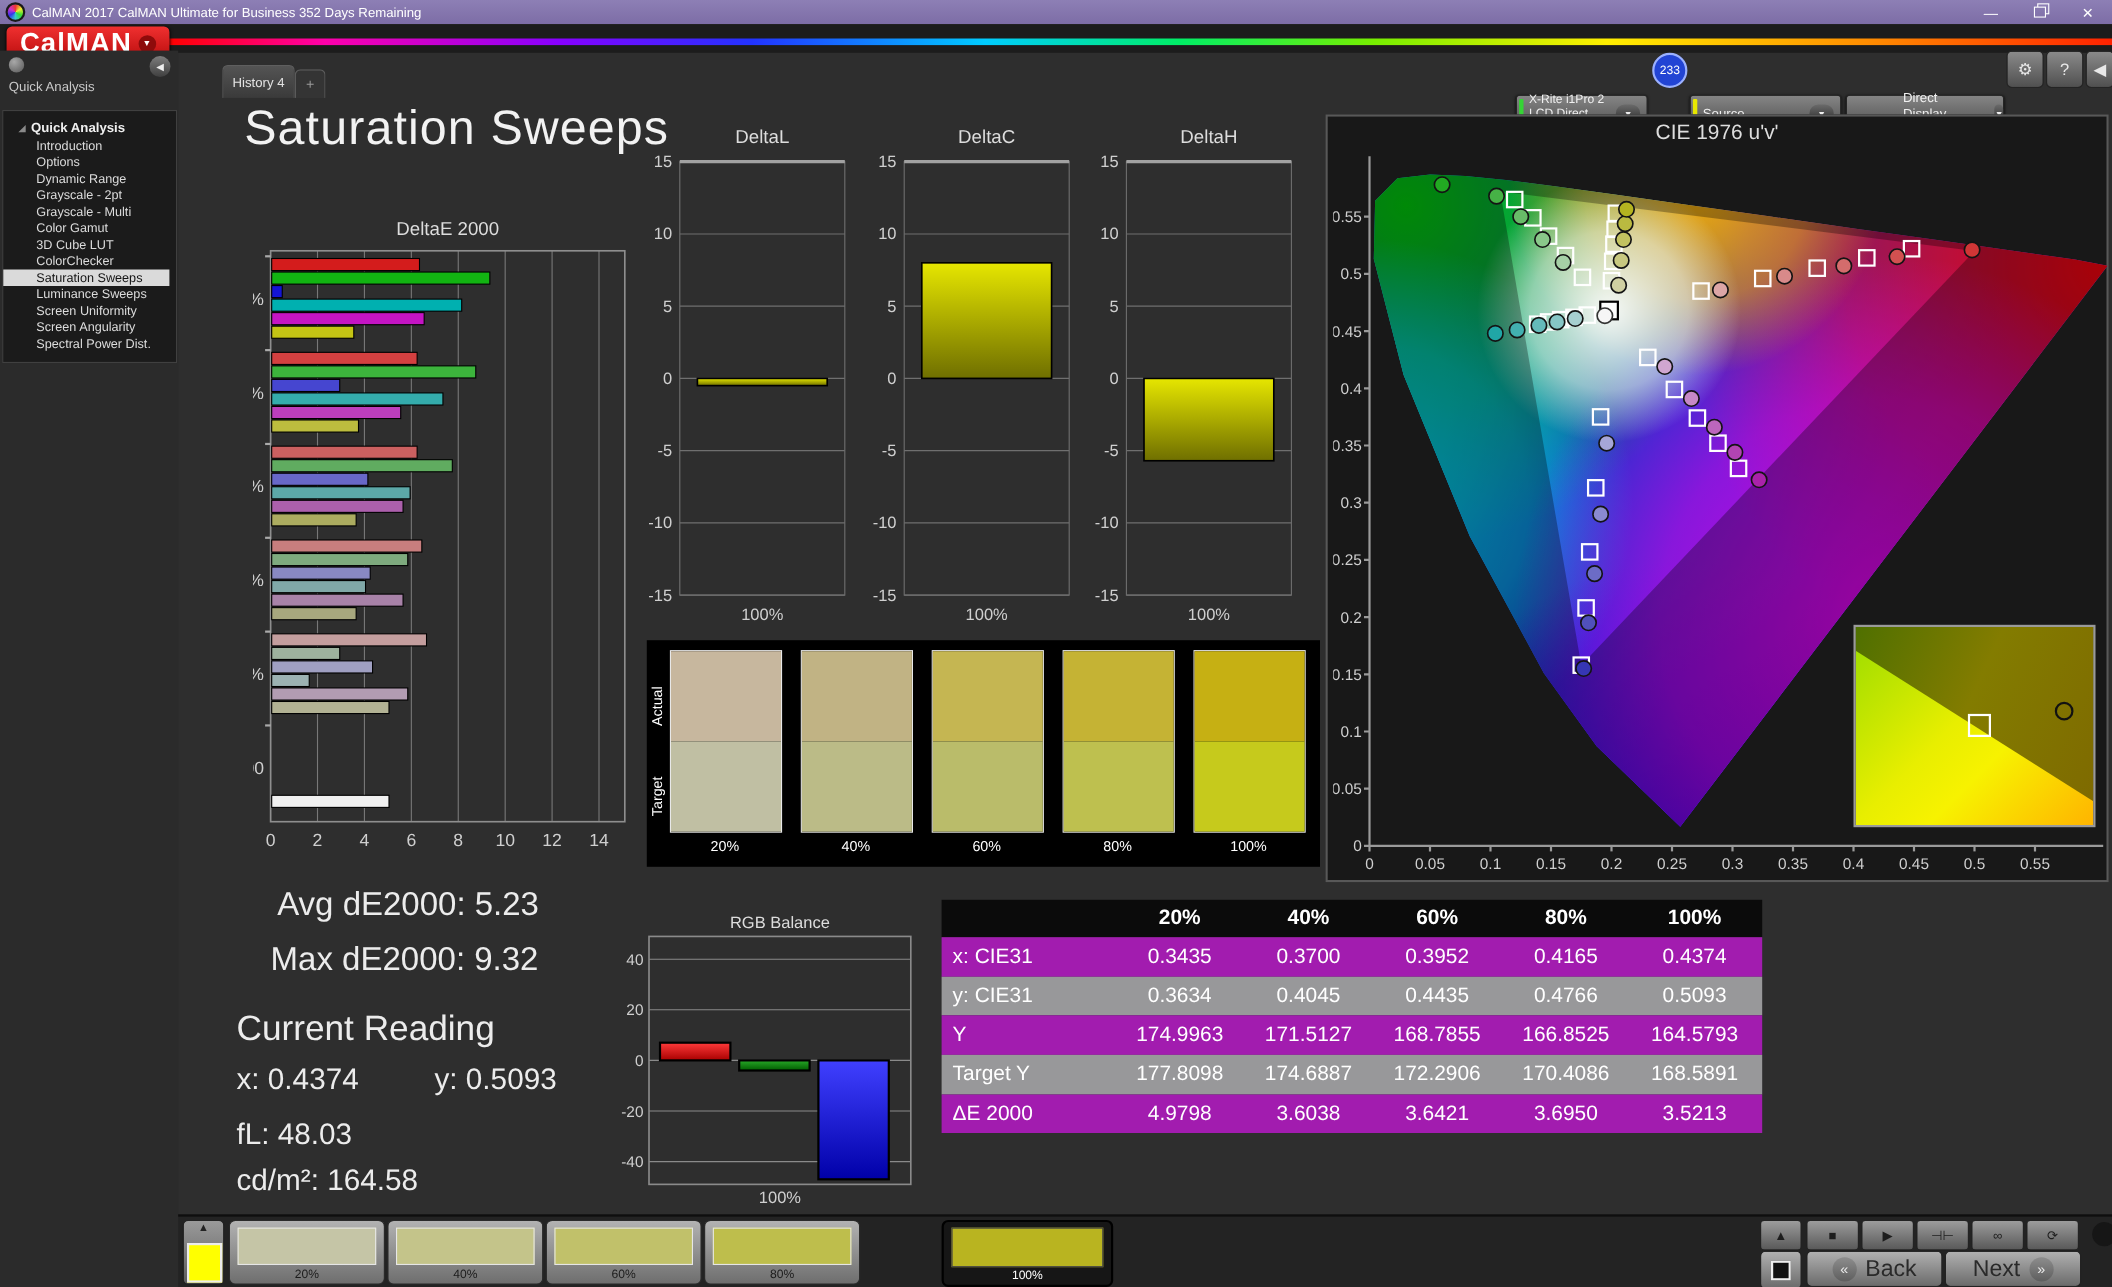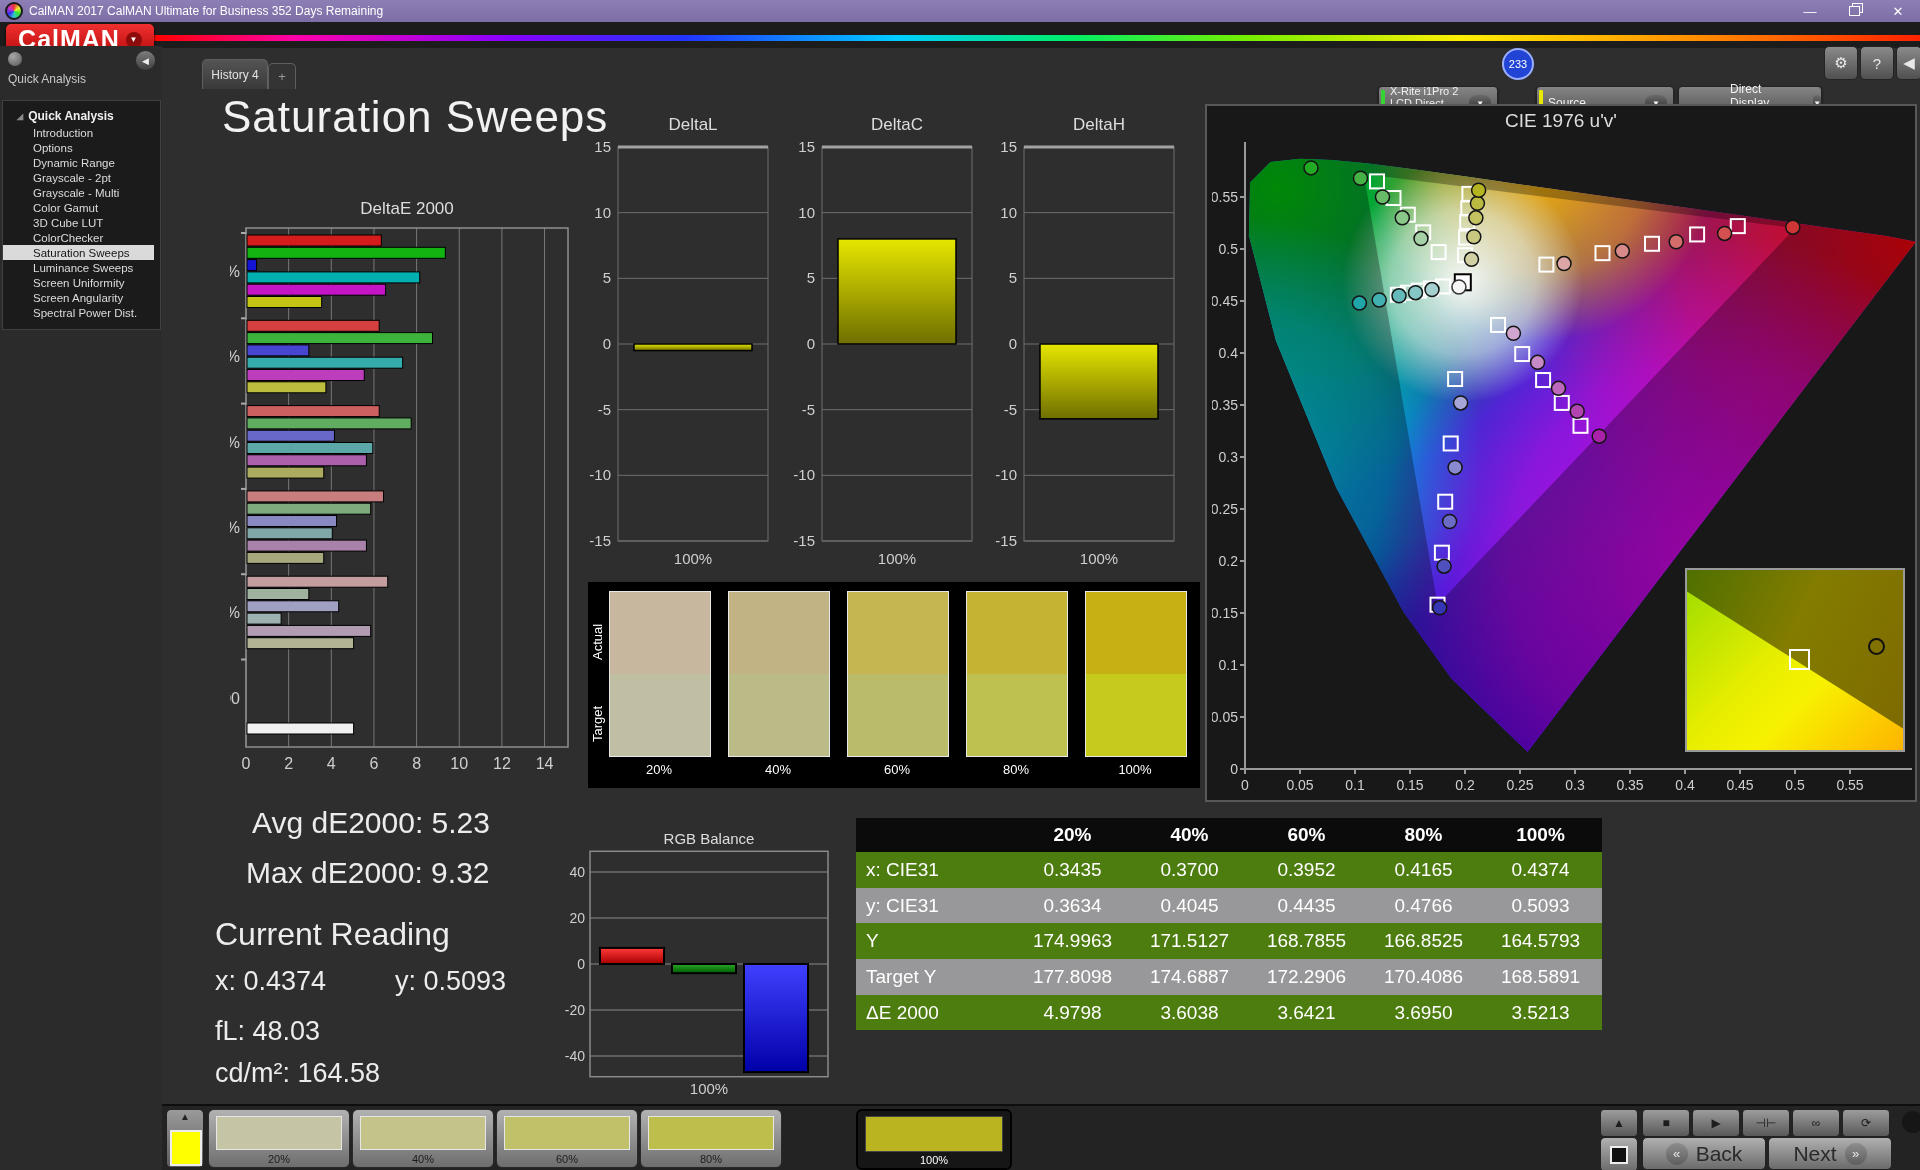--- a/index.html
+++ b/index.html
@@ -63,21 +63,21 @@
          background:linear-gradient(135deg,#9adc00 0%,#e8ee00 45%,#f7f200 62%,#ffb400 100%);}
   .inset .dark{position:absolute;left:0;top:0;width:100%;height:100%;
          background:linear-gradient(115deg,#4f7000 0%,#837c00 45%,#7e6900 100%);
          clip-path:polygon(0 0,100% 0,100% 88%,0 12%);}
   .inset .tsq{position:absolute;width:17px;height:17px;border:2px solid #fff;}
   .inset .tcr{position:absolute;width:13px;height:13px;border:2px solid #111;border-radius:50%;}
   
   .dtable{position:absolute;left:856px;top:818px;width:746px;height:284px;font-size:19px;color:#fff;}
   .trow{display:flex;height:35.7px;align-items:center;}
   .trow.head{height:34px;background:#0b0b0b;}
-  .trow.dark{background:#4d7c0f;}
+  .trow.dark{background:#a21caf;}
   .trow.light{background:#98989a;}
   .tc{text-align:center;}
   .tc.lab{width:158px;text-align:left;padding-left:10px;box-sizing:border-box;}
   .tc.val{width:117px;}
   
   .bottombar{position:absolute;left:162px;top:1104px;width:1758px;height:66px;background:#232323;border-top:2px solid #0e0e0e;box-sizing:border-box;}
   .minitile{position:absolute;left:4px;top:3px;width:36px;height:57px;background:linear-gradient(#9a9a9a,#5c5c5c);border-radius:5px;border:1px solid #222;}
   .minitile .up{position:absolute;left:0;width:100%;top:1px;text-align:center;color:#222;font-size:10px;}
   .minitile .ys{position:absolute;left:3px;top:20px;width:28px;height:32px;background:#ffff00;border:2px solid #ececec;}
   .stile{position:absolute;top:3px;height:57px;background:linear-gradient(#b2b2b2,#6e6e6e);border-radius:6px;border:1px solid #2a2a2a;}

